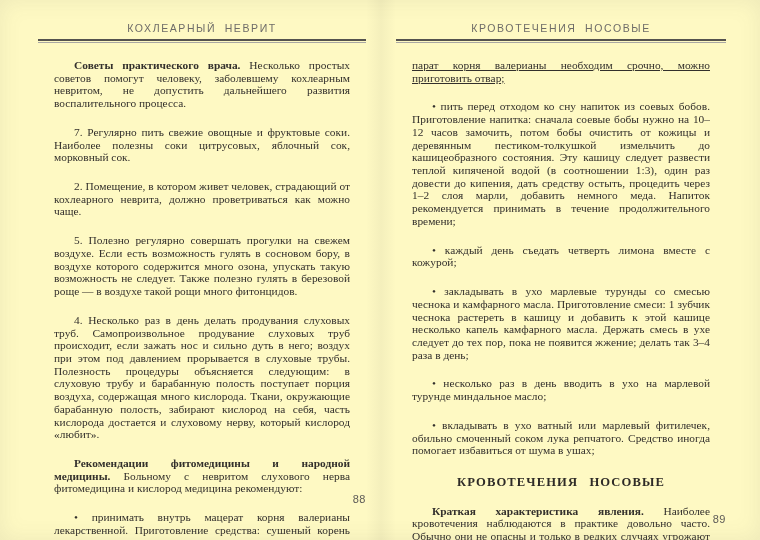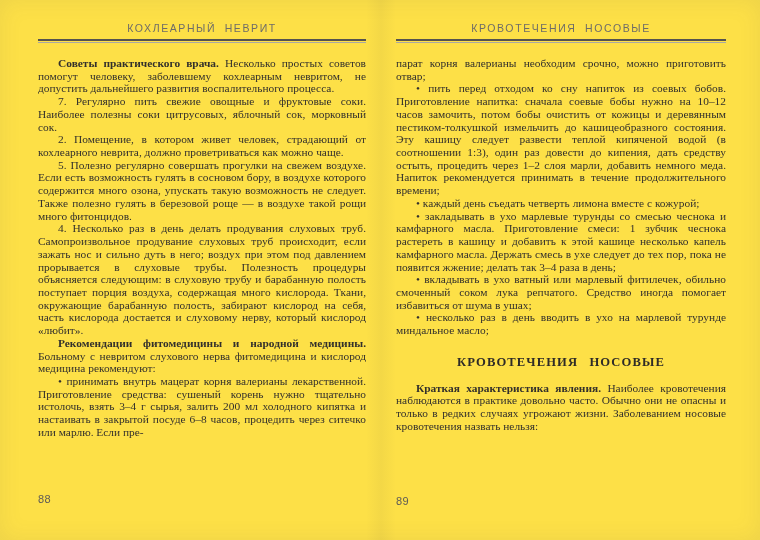--- a/index.html
+++ b/index.html
@@ -4,21 +4,21 @@
 <style>
   html, body { margin: 0; padding: 0; }
   body {
     width: 760px; height: 540px;
     background: #f4f3f1;
     font-family: "Liberation Serif", serif;
   }
   .canvas {
     position: relative;
     width: 760px; height: 540px;
-    background: #fde047;
+    background: #fef9c3;
     box-shadow: inset 0 0 22px rgba(90,88,84,0.10);
     overflow: hidden;
   }
   .gutter {
     position: absolute; left: 366px; top: 0; width: 30px; height: 540px;
     background: linear-gradient(to right, rgba(60,58,55,0) 0%, rgba(60,58,55,0.05) 50%, rgba(60,58,55,0) 100%);
   }
   .page {
     position: absolute; top: 22px;
     width: 328px;
@@ -42,48 +42,48 @@
     border-bottom: 1px solid #aaa8a4;
     margin-bottom: 14px;
   }
   .body-text {
     font-size: 11.4px;
     line-height: 12.72px;
     color: #33302c;
     text-align: justify;
   }
   .body-text p {
-    margin: 0;
+    margin: 16px;
     text-indent: 20px;
   }
-  .body-text p.noindent { text-indent: 0; }
+  .body-text p.noindent { text-indent: 0; text-decoration: underline; }
   .body-text b { font-weight: bold; }
 
   .section-heading {
     text-align: center;
     font-weight: bold;
     font-size: 12.6px;
     letter-spacing: 1.1px;
     word-spacing: 7px;
     color: #2e2b27;
     margin-top: 19px;
     margin-bottom: 13px;
     white-space: nowrap;
   }
   .page-number {
     position: absolute;
     width: 100%;
-    text-align: left;
+    text-align: right;
     font-family: "Liberation Sans", sans-serif;
     font-size: 11px;
     letter-spacing: 0.5px;
     color: #5d5b57;
   }
   .page-left .page-number  { top: 471px; }
-  .page-right .page-number { top: 473px; }
+  .page-right .page-number { top: 491px; }
 </style>
 </head>
 <body>
 
 <div class="canvas">
   <div class="gutter"></div>
 
   <div class="page page-left">
     <div class="running-head">КОХЛЕАРНЫЙ НЕВРИТ</div>
     <div class="head-rule"></div>
@@ -100,20 +100,20 @@
   </div>
 
   <div class="page page-right">
     <div class="running-head">КРОВОТЕЧЕНИЯ НОСОВЫЕ</div>
     <div class="head-rule"></div>
     <div class="body-text">
       <p class="noindent"><span>парат корня валерианы необходим срочно, можно приготовить отвар;</span></p>
       <p><span>• пить перед отходом ко сну напиток из соевых бобов. Приготовление напитка: сначала соевые бобы нужно на 10–12 часов замочить, потом бобы очистить от кожицы и деревянным пестиком-толкушкой измельчить до кашицеобразного состояния. Эту кашицу следует развести теплой кипяченой водой (в соотношении 1:3), один раз довести до кипения, дать средству остыть, процедить через 1–2 слоя марли, добавить немного меда. Напиток рекомендуется принимать в течение продолжительного времени;</span></p>
       <p><span>• каждый день съедать четверть лимона вместе с кожурой;</span></p>
       <p><span>• закладывать в ухо марлевые турунды со смесью чеснока и камфарного масла. Приготовление смеси: 1 зубчик чеснока растереть в кашицу и добавить к этой кашице несколько капель камфарного масла. Держать смесь в ухе следует до тех пор, пока не появится жжение; делать так 3–4 раза в день;</span></p>
+      <p><span>• несколько раз в день вводить в ухо на марлевой турунде миндальное масло;</span></p>
       <p><span>• вкладывать в ухо ватный или марлевый фитилечек, обильно смоченный соком лука репчатого. Средство иногда помогает избавиться от шума в ушах;</span></p>
-      <p><span>• несколько раз в день вводить в ухо на марлевой турунде миндальное масло;</span></p>
       <div class="section-heading">КРОВОТЕЧЕНИЯ НОСОВЫЕ</div>
       <p><b>Краткая характеристика явления.</b><span> Наиболее кровотечения наблюдаются в практике довольно часто. Обычно они не опасны и только в редких случаях угрожают жизни. Заболеванием носовые кровотечения назвать нельзя:</span></p>
     </div>
     <div class="page-number">89</div>
   </div>
 </div>
 
 </body></html>

